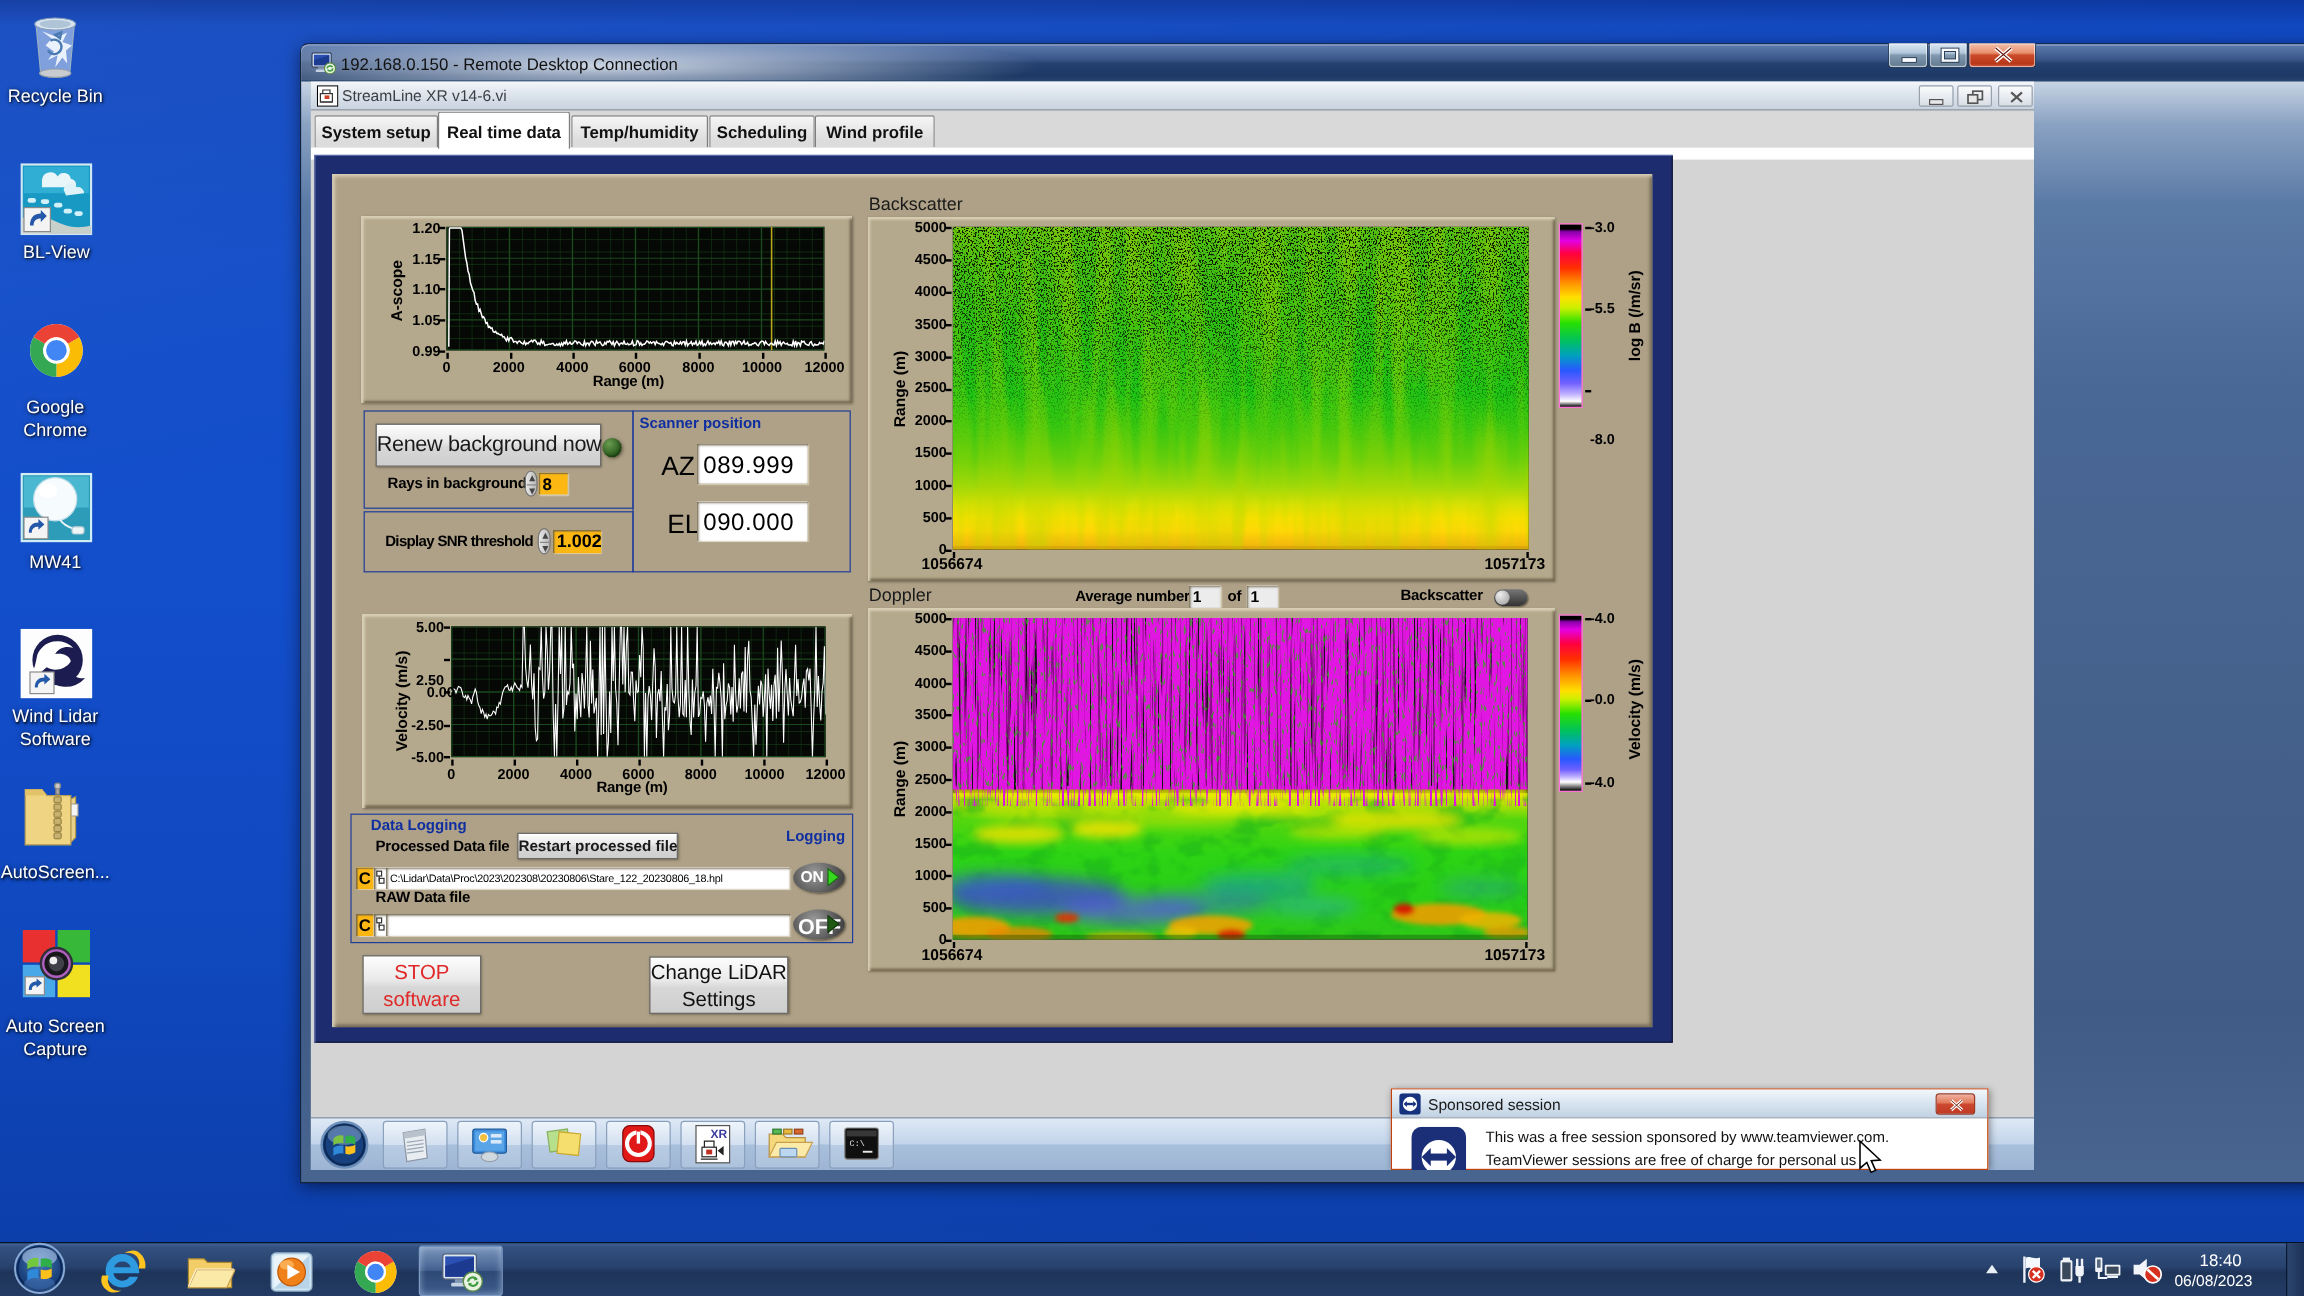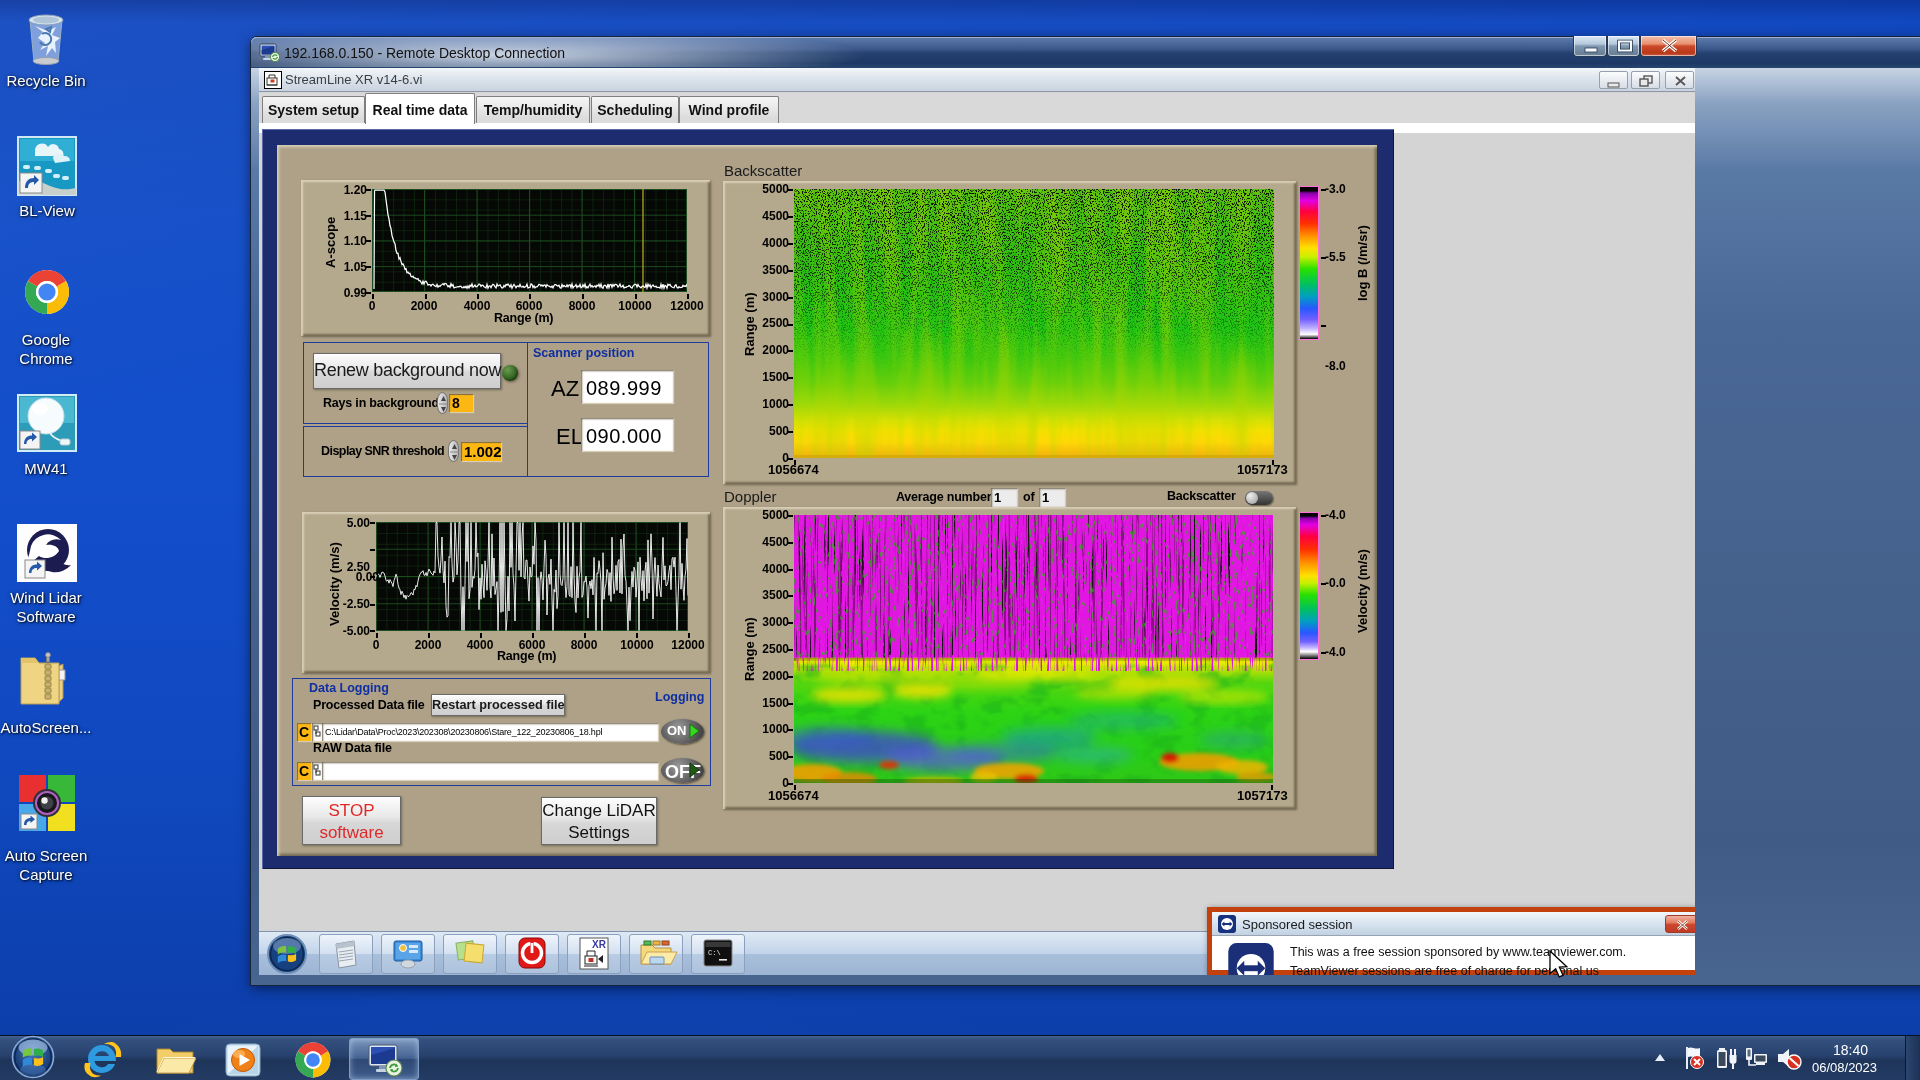--- a/index.html
+++ b/index.html
@@ -77,22 +77,22 @@
   .vtext { position:absolute; font-size:13px; font-weight:bold; color:#000; white-space:nowrap;
     transform:rotate(-90deg); transform-origin:left top; }
 
   
   #rtaskbar { position:absolute; left:0; top:863px; width:1436px; height:44px;
     background:linear-gradient(180deg,#dfe9f5 0%, #c2d4ea 50%, #a9c0dc 51%, #9db4d4 100%);
     border-top:1px solid #8094ac; }
   .rtbtn { position:absolute; top:2px; width:54px; height:40px; border:1px solid #8aa0bc; border-radius:3px;
     background:linear-gradient(180deg,#eef4fb 0%, #d3e0f0 50%, #b9cce4 51%, #adc2dc 100%); }
   
-  #tvpopup { position:absolute; left:948px; top:839px; width:498px; height:68px;
-    border:5px solid #c2410c; background:#fff; box-shadow:1px 1px 6px rgba(0,0,0,0.4); }
+  #tvpopup { position:absolute; left:900px; top:839px; width:498px; height:68px;
+    border:1px solid #c2410c; background:#fff; box-shadow:1px 1px 6px rgba(0,0,0,0.4); }
   #tvtitle { position:absolute; left:0; top:0; width:100%; height:24px; border-bottom:1px solid #98a4b4;
     background:linear-gradient(180deg,#f2f7fb 0%, #d8e4f0 50%, #c2d2e2 100%); }
 
   
   #taskbar { position:absolute; left:0; top:1035px; width:1920px; height:45px;
     background:linear-gradient(180deg,#44618f 0%, #33507e 8%, #28426e 45%, #1e3459 55%, #243c64 100%);
     border-top:1px solid #081226; }
   .traytxt { position:absolute; color:#fff; font-size:13px; }
 </style>
 </head>

